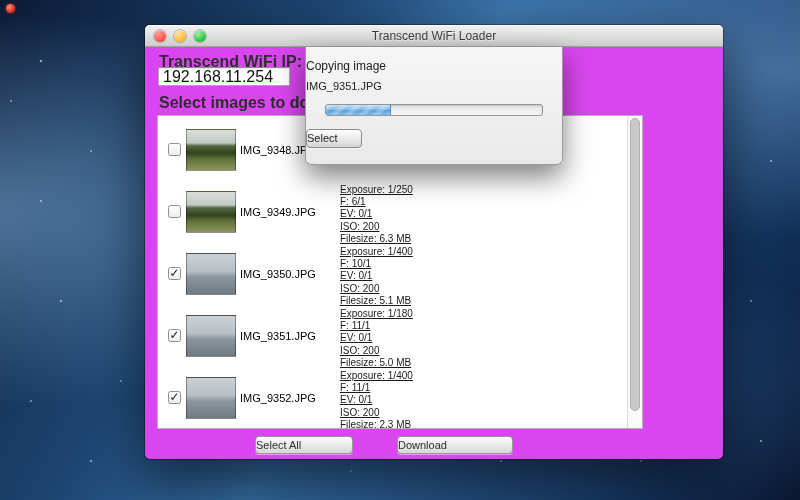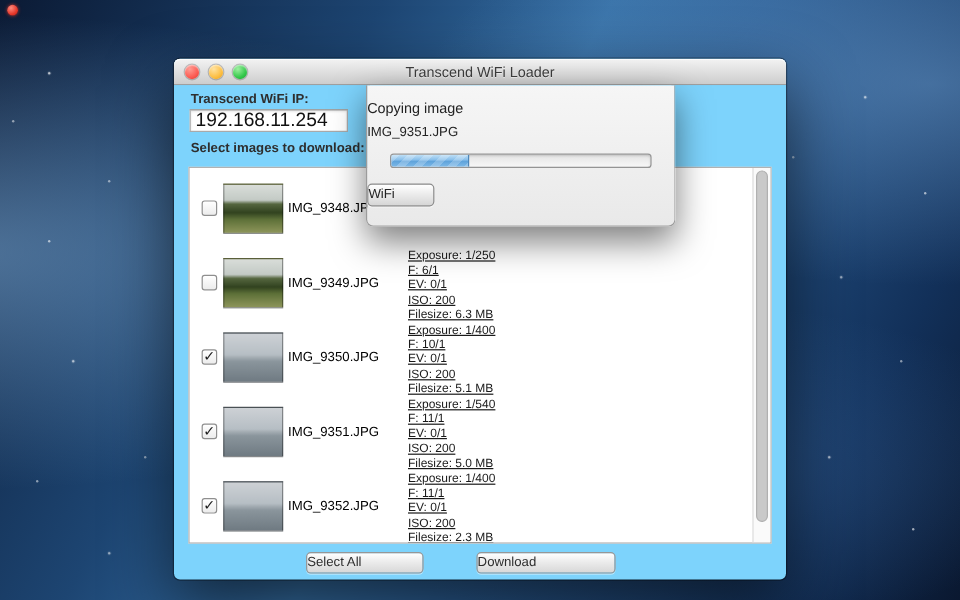--- a/index.html
+++ b/index.html
@@ -29,37 +29,37 @@
       30px 400px 0 rgba(255,255,255,.5),500px 460px 0 rgba(255,255,255,.6),
       580px 420px 1px rgba(255,255,255,.4),40px 200px 0 rgba(255,255,255,.6),
       10px 100px 0 rgba(255,255,255,.5),470px 250px 0 rgba(255,255,255,.35),
       620px 300px 0 rgba(255,255,255,.4);
   }
   .red-dot { position:absolute; left:6px; top:4px; width:9px; height:9px; border-radius:50%;
     background:radial-gradient(circle at 35% 30%, #ff8a7d, #e5372a 60%, #b51c10);
     box-shadow:0 0 3px rgba(255,60,40,.8); }
 
   
-  .app-window { position:absolute; left:145px; top:49px; width:510px; height:434px;
-    border-radius:5px; background:#7dd3fc;
+  .app-window { position:absolute; left:145px; top:25px; width:578px; height:434px;
+    border-radius:5px; background:#d946ef;
     box-shadow:0 22px 55px rgba(0,0,0,.6), 0 0 0 1px rgba(0,0,0,.35); }
   .titlebar { position:relative; height:22px; border-radius:5px 5px 0 0;
     background:linear-gradient(#f3f3f3, #cdcdcd);
     border-bottom:1px solid #9f9f9f;
     box-shadow:inset 0 1px 0 rgba(255,255,255,.8); }
   .window-title { position:absolute; left:0; right:0; top:4px; text-align:center;
     font-size:12px; color:#3c3c3c; text-shadow:0 1px 0 rgba(255,255,255,.6); }
   .traffic { position:absolute; top:5px; width:12px; height:12px; border-radius:50%;
     box-shadow:inset 0 1px 1px rgba(255,255,255,.5), 0 0 0 1px rgba(0,0,0,.2); }
   .tl-close { left:9px;  background:radial-gradient(circle at 35% 30%, #ff9d94, #fc5b52 60%, #d8382d); }
   .tl-min   { left:29px; background:radial-gradient(circle at 35% 30%, #ffe2a0, #fdbe41 60%, #de9c1f); }
   .tl-zoom  { left:49px; background:radial-gradient(circle at 35% 30%, #9ef0a0, #34c84a 60%, #1f9e33); }
 
   .content { position:absolute; left:0; top:22px; right:0; bottom:0; }
-  .field-label { position:absolute; font-size:11px; font-weight:600; color:#2e2e2e; }
+  .field-label { position:absolute; font-size:16px; font-weight:600; color:#2e2e2e; }
   .lbl-ip { left:14px; top:6px; }
   .lbl-select { left:14px; top:47px; }
   .ip-input { position:absolute; left:13px; top:20px; width:132px; height:19px;
     font-family:"Liberation Sans", sans-serif; font-size:16px; color:#111;
     border:1px solid #a9a9a9; border-top-color:#8e8e8e; background:#fff;
     padding:1px 4px; box-shadow:inset 0 1px 2px rgba(0,0,0,.12); }
 
   
   .image-list { position:absolute; left:12px; top:68px; width:486px; height:314px;
     background:#fff; border:1px solid #b2b2b2; overflow:hidden; }
@@ -167,21 +167,21 @@
               <div>ISO: 200</div>
               <div>Filesize: 5.1 MB</div>
             </div>
   </div>
 
   <div class="image-row">
     <div class="checkbox checked"><span class="mark">✓</span></div>
     <div class="thumb thumb-lake"></div>
     <div class="image-filename">IMG_9351.JPG</div>
     <div class="image-exif">
-              <div>Exposure: 1/540</div>
+              <div>Exposure: 1/180</div>
               <div>F: 11/1</div>
               <div>EV: 0/1</div>
               <div>ISO: 200</div>
               <div>Filesize: 5.0 MB</div>
             </div>
   </div>
 
   <div class="image-row">
     <div class="checkbox checked"><span class="mark">✓</span></div>
     <div class="thumb thumb-lake"></div>
@@ -203,15 +203,15 @@
     <div class="push-btn btn-select-all">Select All</div>
     <div class="push-btn btn-download">Download</div>
   </div>
 
   <div class="sheet">
     <div class="sheet-title">Copying image</div>
     <div class="sheet-filename">IMG_9351.JPG</div>
     <div class="progress-track">
       <div class="progress-fill" style="width: 30%;"></div>
     </div>
-    <div class="abort-btn">WiFi</div>
+    <div class="abort-btn">Select</div>
   </div>
 </div>
 
 </body></html>

